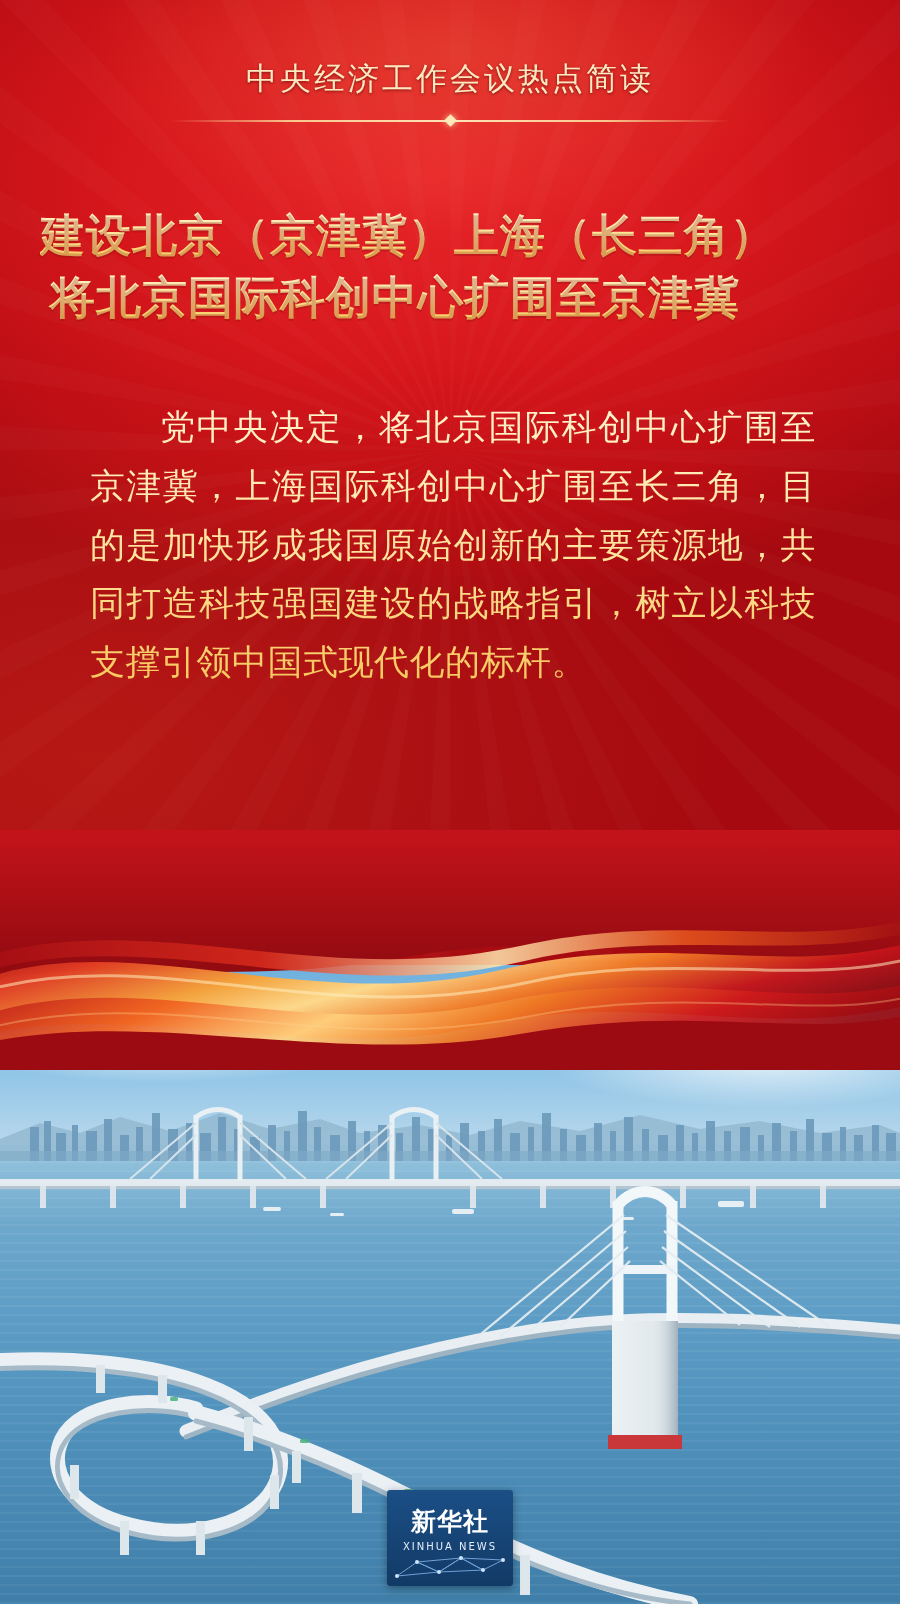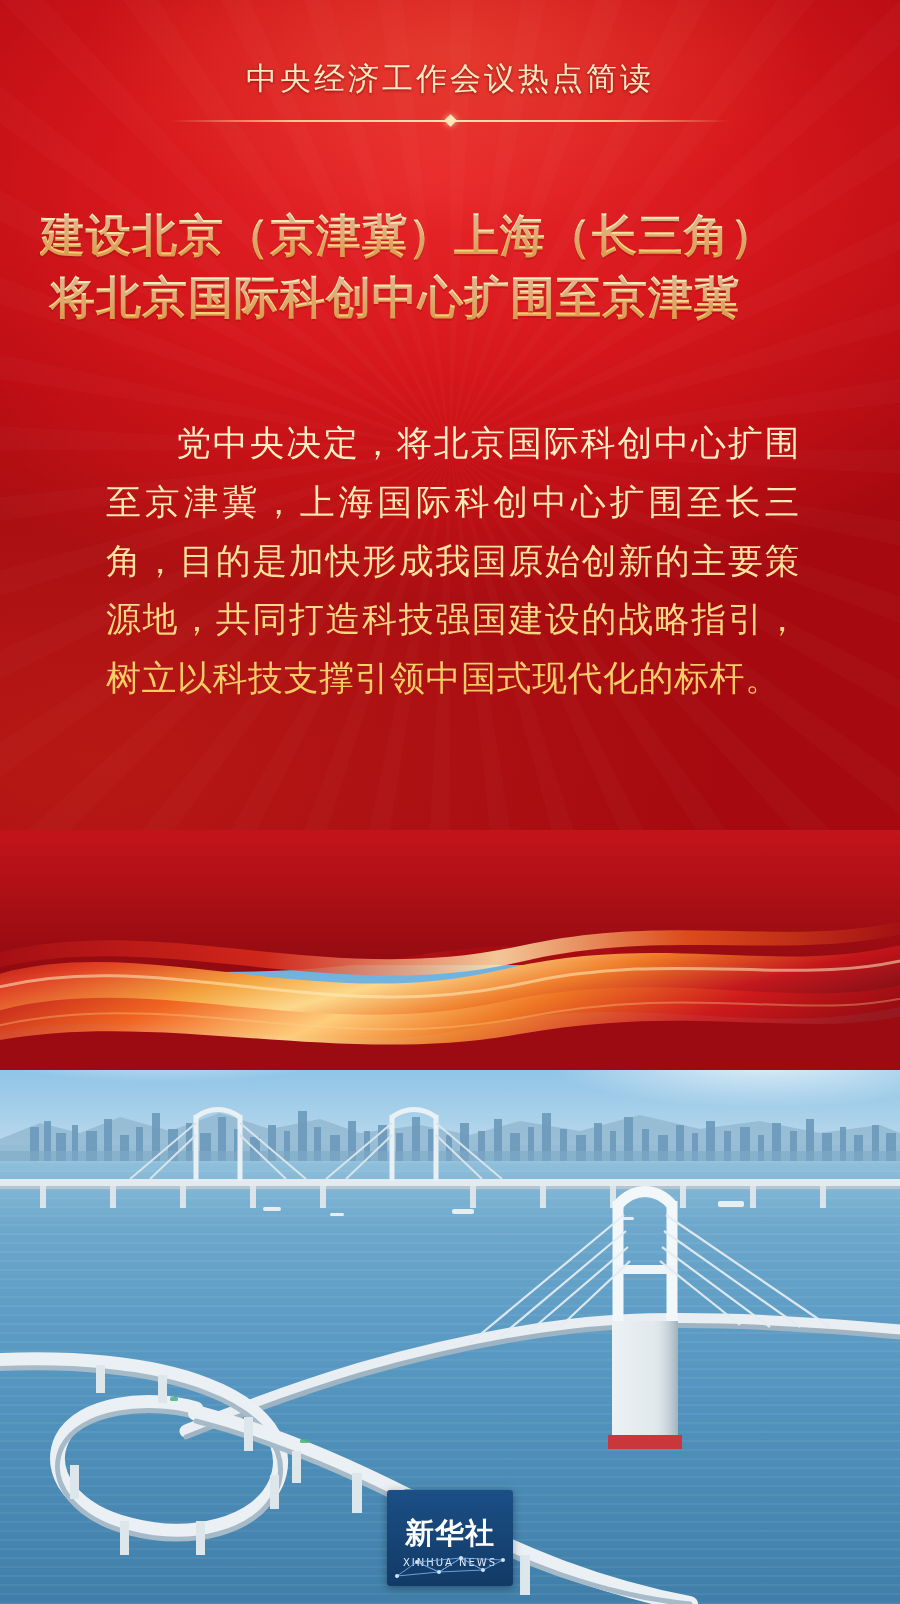--- a/index.html
+++ b/index.html
@@ -108,21 +108,21 @@
   }
 
   
   .body-copy {
     position: absolute;
     left: 90px; top: 398px;
     width: 726px;
     z-index: 6;
   }
   .body-copy p {
-    margin: 16px;
+    margin: 0;
     font-size: 35px;
     line-height: 1.68;
     color: #ffe9a8;
     background: linear-gradient(180deg, #fff3cd 0%, #ffe29a 55%, #f6c659 100%);
     -webkit-background-clip: text;
     background-clip: text;
     -webkit-text-fill-color: transparent;
     text-indent: 2em;
     text-align: justify;
     letter-spacing: .5px;
@@ -185,24 +185,24 @@
     bottom: 18px;
     width: 126px;
     height: 96px;
     z-index: 9;
     background: linear-gradient(180deg, #1b4f86 0%, #123a66 100%);
     border-radius: 3px;
     box-shadow: 0 2px 8px rgba(0,0,0,.35);
     overflow: hidden;
   }
   .logo-cn {
-    margin-top: 24px;
+    margin-top: 15px;
     text-align: center;
     color: #fff;
-    font-size: 29px;
+    font-size: 25px;
     font-weight: 700;
     letter-spacing: 1px;
     font-family: "DejaVu Sans", "Liberation Sans", sans-serif;
   }
   .logo-en {
     text-align: center;
     color: #e6eefa;
     font-size: 10px;
     letter-spacing: 2px;
     margin-top: 3px;

